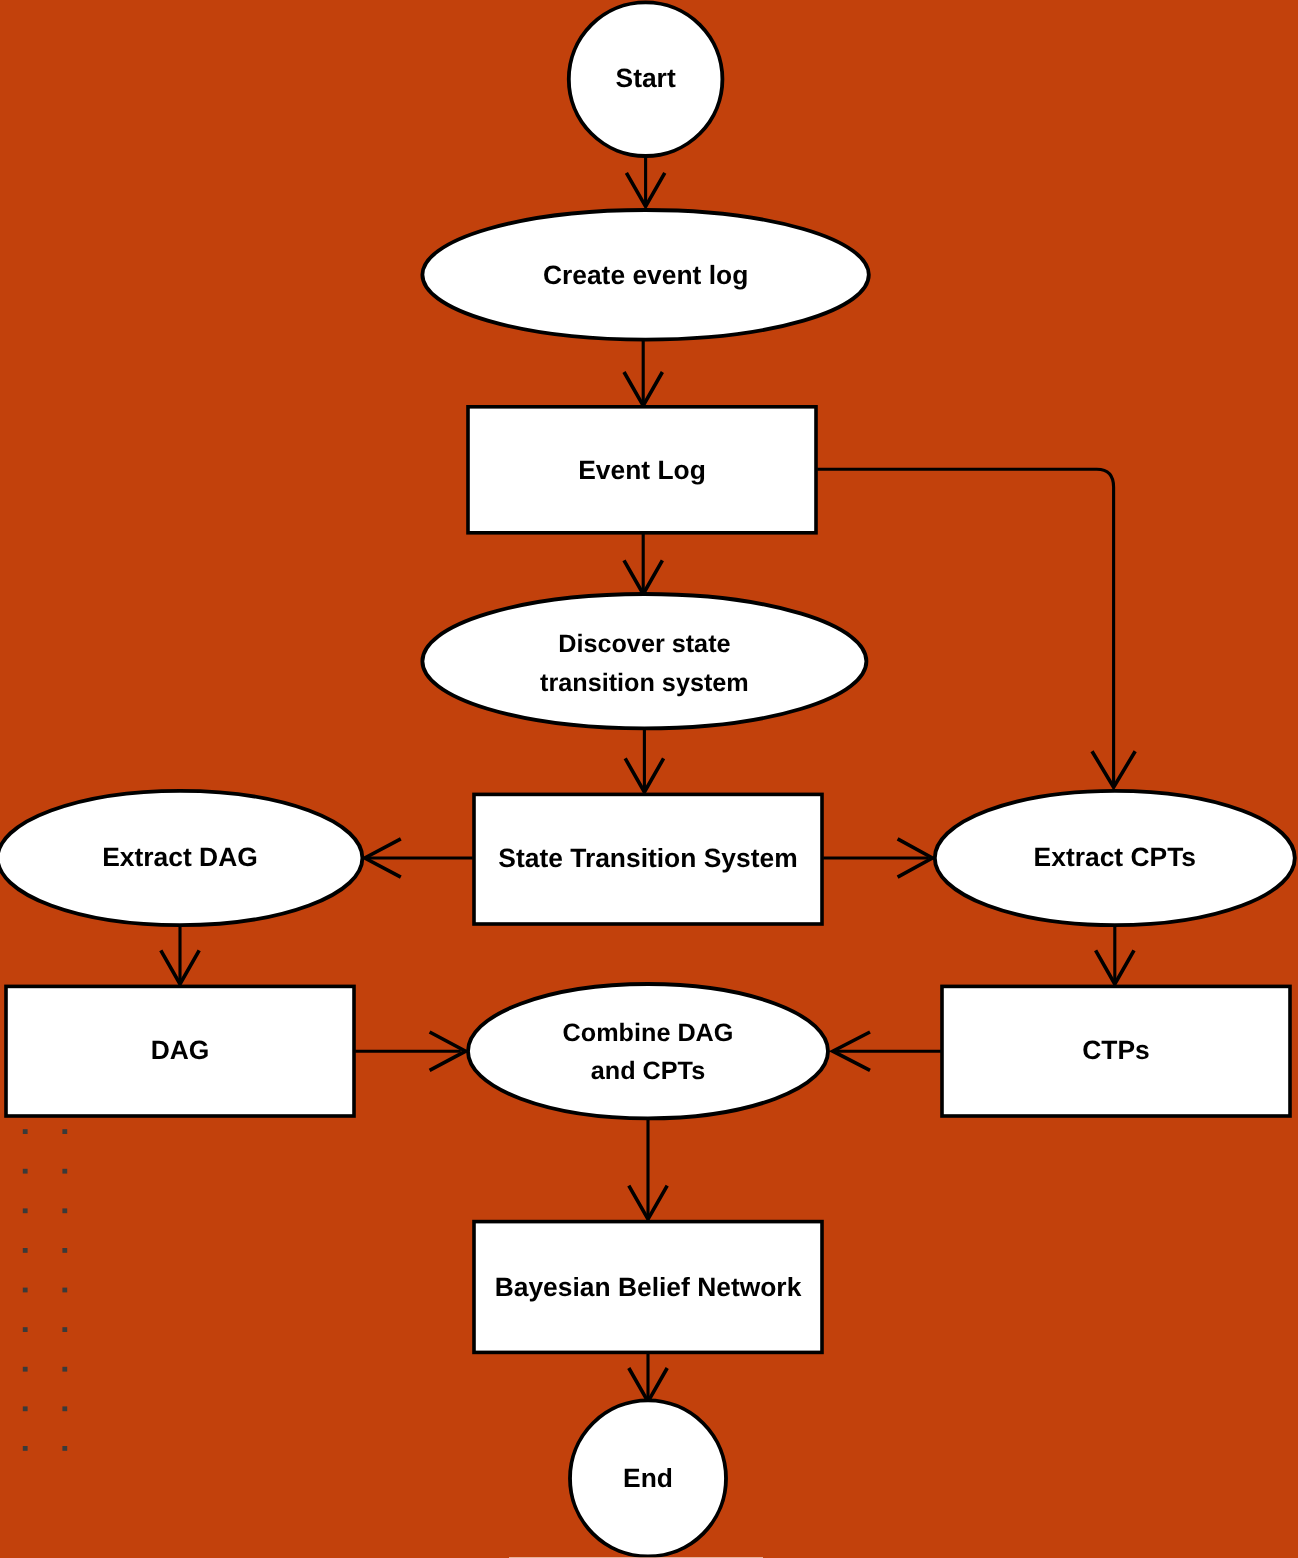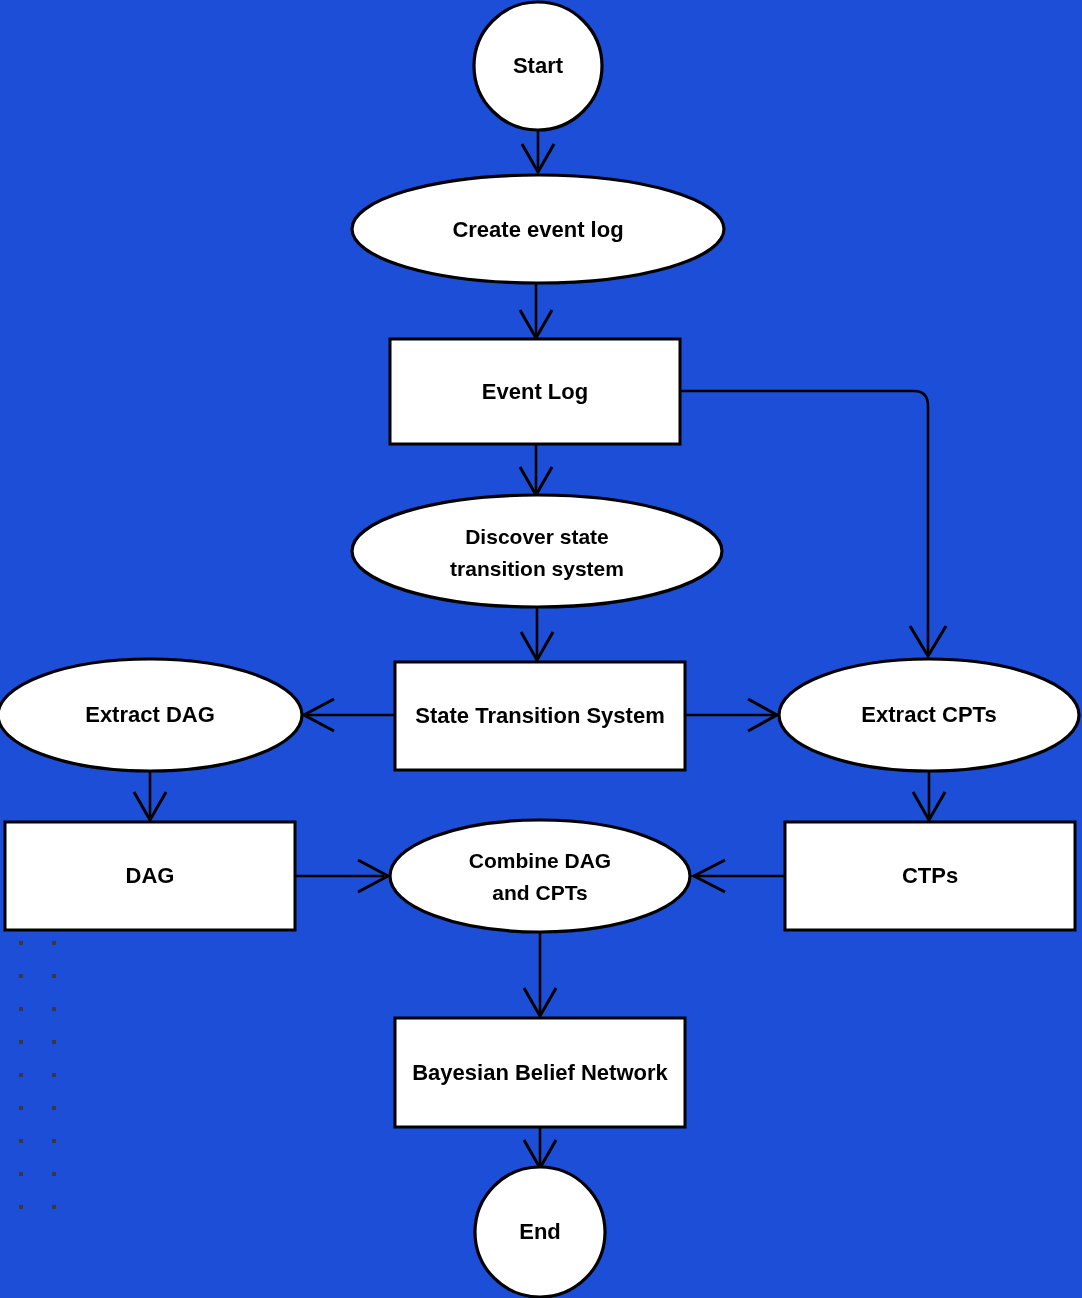--- a/index.html
+++ b/index.html
@@ -7,21 +7,21 @@
     padding: 0;
     background: #ffffff;
   }
   body {
     font-family: "Liberation Sans", sans-serif;
   }
   #canvas {
     position: relative;
     width: 1082px;
     height: 1298px;
-    background: #1d4ed8;
+    background: #c2410c;
     overflow: hidden;
   }
   #flow-svg {
     position: absolute;
     top: 0;
     left: 0;
     width: 1082px;
     height: 1298px;
   }
   .node-shape {

